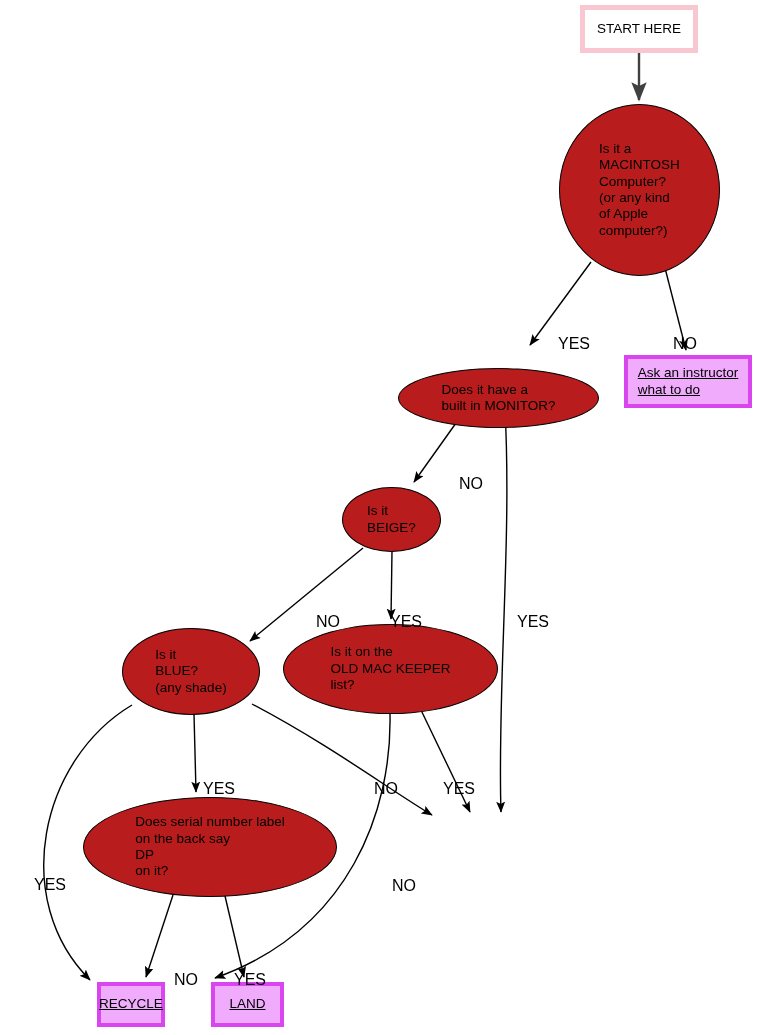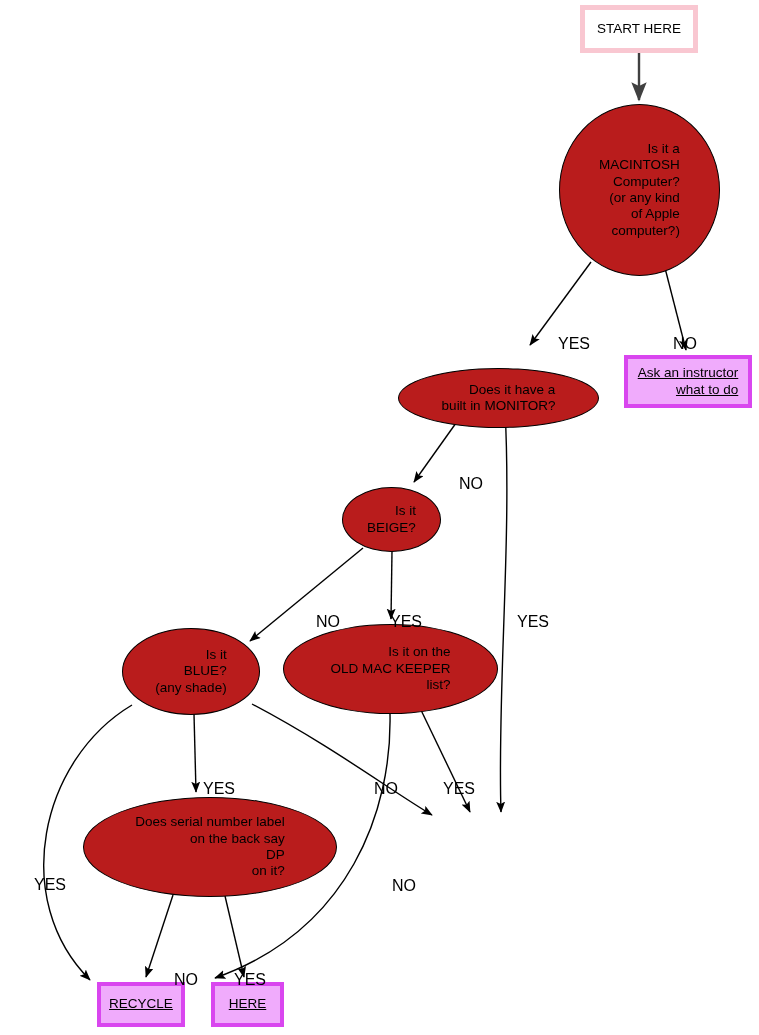--- a/index.html
+++ b/index.html
@@ -23,21 +23,21 @@
     width: 759px;
     height: 1035px;
     pointer-events: none;
   }
   .node {
     position: absolute;
     box-sizing: border-box;
     display: flex;
     align-items: center;
     justify-content: center;
-    text-align: right;
+    text-align: left;
     color: #000000;
     line-height: 1.22;
     white-space: pre-line;
   }
   .box {
     background: #f0abfc;
     border: 4px solid #d946ef;
     font-size: 13.5px;
     text-decoration: underline;
   }
@@ -134,23 +134,23 @@
   <div class="node ellipse" style="left:283px;top:624px;width:215px;height:90px;">Is it on the
 OLD MAC KEEPER
 list?</div>
 
   <div class="node ellipse" style="left:83px;top:797px;width:254px;height:100px;">Does serial number label
 on the back say
 DP
 on it?</div>
 
 
-  <div class="node box" style="left:97px;top:982px;width:88px;height:45px;">RECYCLE</div>
+  <div class="node box" style="left:97px;top:982px;width:68px;height:45px;">RECYCLE</div>
 
-  <div class="node box" style="left:211px;top:982px;width:73px;height:45px;">HERE</div>
+  <div class="node box" style="left:211px;top:982px;width:73px;height:45px;">LAND</div>
 
   <div class="edge-label" style="left:558px;top:301px;">YES</div>
 
   <div class="edge-label" style="left:673px;top:301px;">NO</div>
 
   <div class="edge-label" style="left:459px;top:441px;">NO</div>
 
   <div class="edge-label" style="left:517px;top:579px;">YES</div>
 
   <div class="edge-label" style="left:316px;top:579px;">NO</div>

